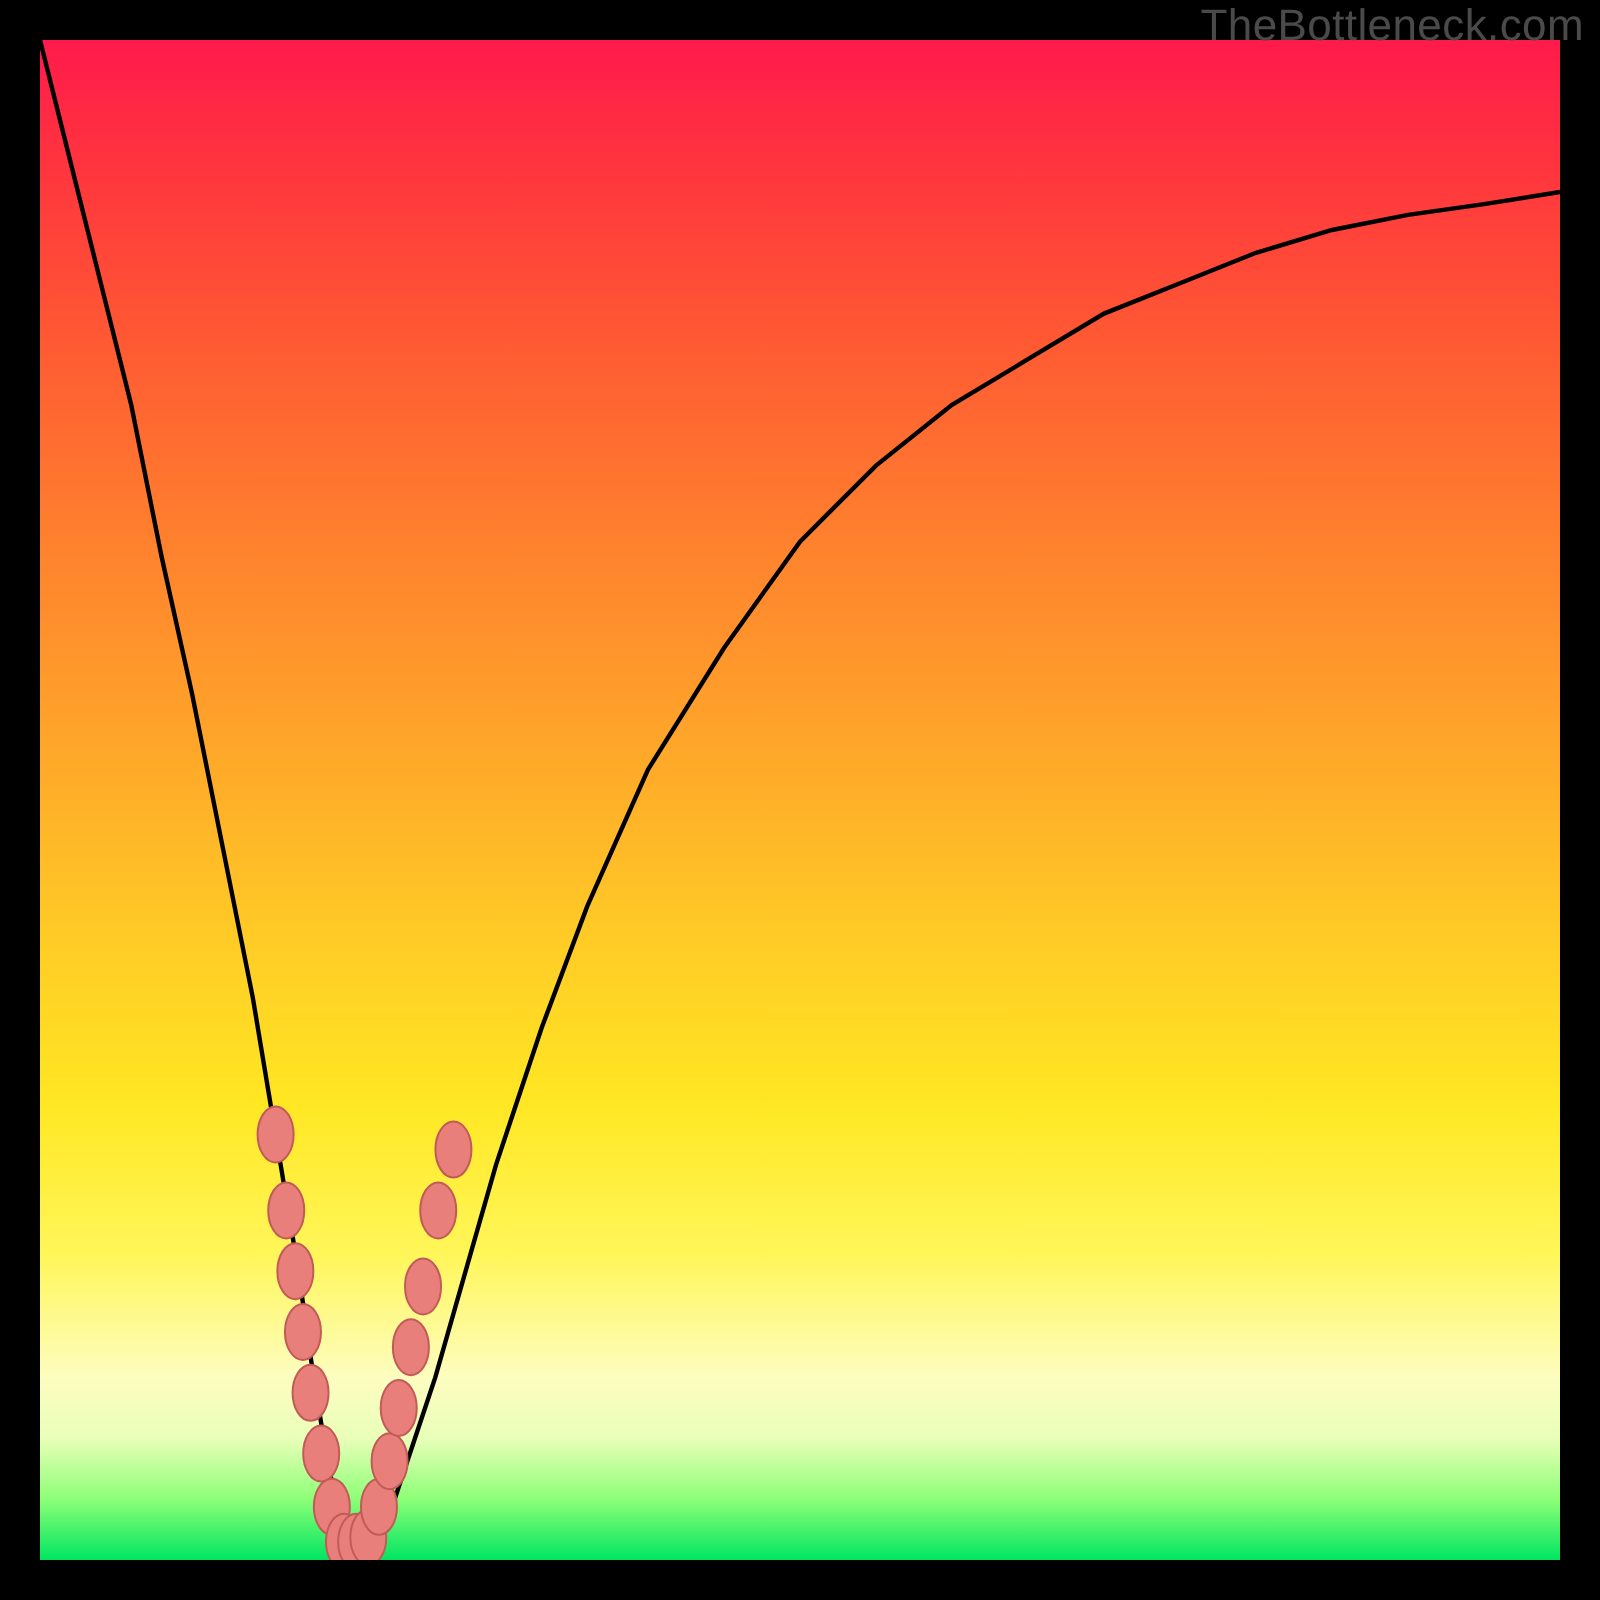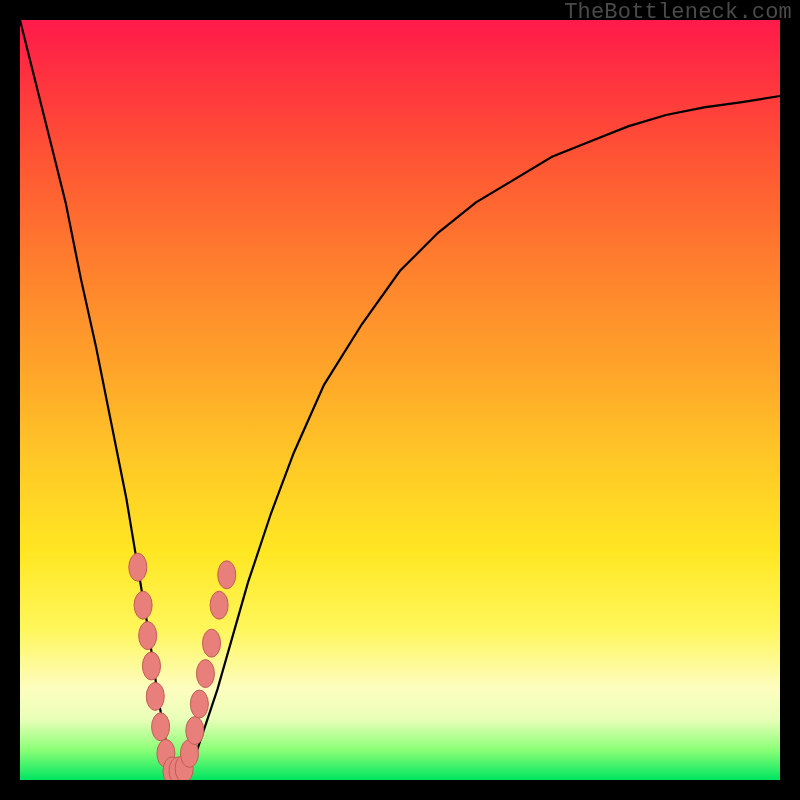--- a/index.html
+++ b/index.html
@@ -8,21 +8,20 @@
     width: 800px;
     height: 800px;
     overflow: hidden;
     background: #000;
     font-family: Arial, Helvetica, sans-serif;
   }
   .frame {
     position: absolute;
     inset: 0;
     background: #000;
-    font-family: Liberation Mono, monospace;
   }
   .plot-area {
     position: absolute;
     left: 20px;
     top: 20px;
     width: 760px;
     height: 760px;
     overflow: hidden;
   }
   .gradient {

